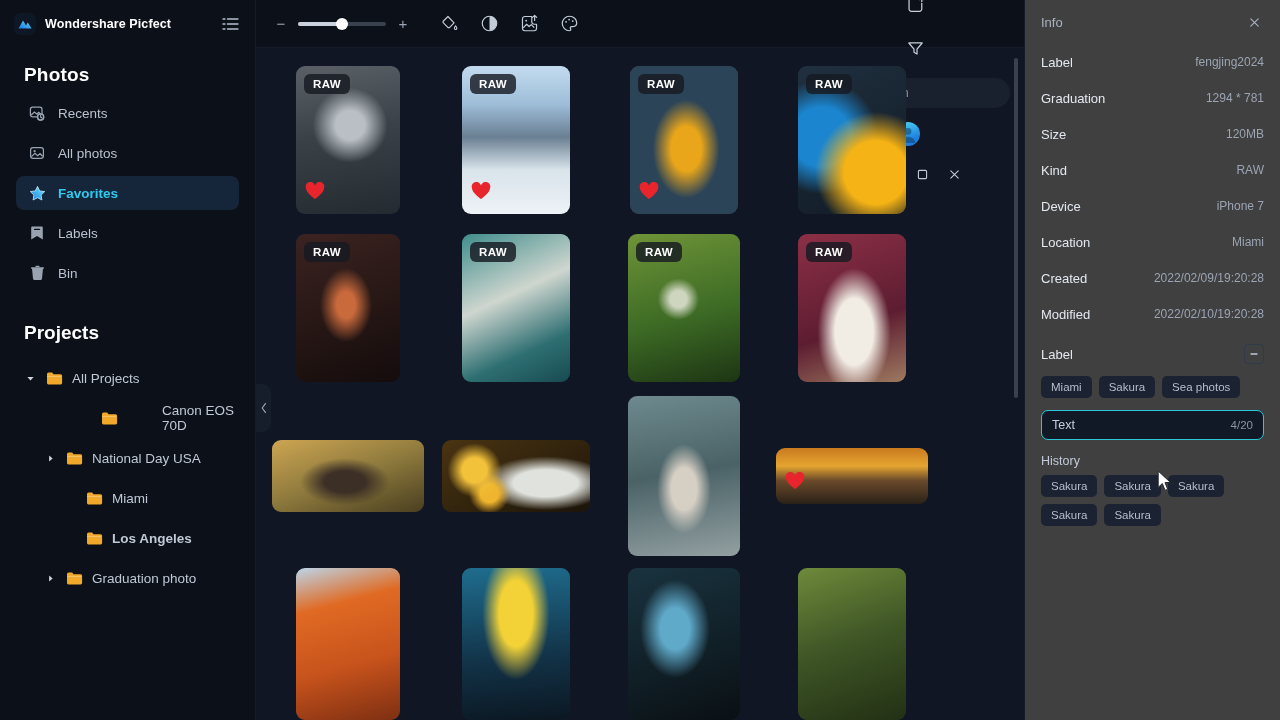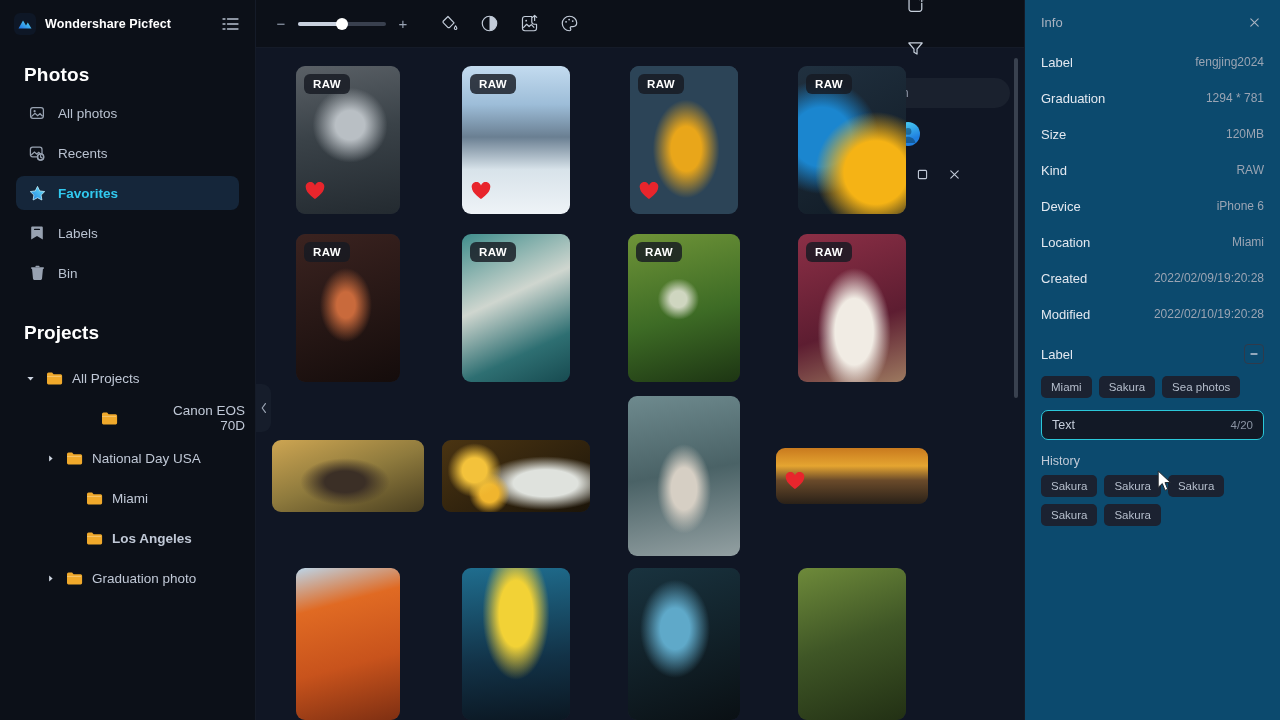--- a/index.html
+++ b/index.html
@@ -40,21 +40,21 @@
   .nav { padding: 0 16px; }
   .nav-item {
     height: 34px; display: flex; align-items: center; gap: 12px;
     padding: 0 12px; border-radius: 8px; margin-bottom: 6px;
     color: #b9c2d0; font-size: 13.5px;
   }
   .nav-item .ico { width: 18px; height: 18px; display: flex; align-items: center; justify-content: center; flex: 0 0 18px; }
   .nav-item.active { background: #15263a; color: #31c9ef; font-weight: bold; }
 
   .projects-title { font-size: 19px; font-weight: bold; color: #ffffff; padding: 26px 0 14px 24px; }
-  .tree { padding: 0 10px; text-align: right; }
+  .tree { padding: 0 10px; }
   .tree-row {
     height: 40px; display: flex; align-items: center; gap: 9px;
     color: #c0c8d6; font-size: 13.5px; border-radius: 8px;
   }
   .caret { width: 12px; flex: 0 0 12px; display: flex; align-items: center; justify-content: center; }
   .caret-spacer { width: 12px; flex: 0 0 12px; }
   .folder { width: 18px; height: 18px; flex: 0 0 18px; display: flex; align-items: center; justify-content: center; }
 
   
   .main { flex: 1 1 auto; display: flex; flex-direction: column; background: #101624; min-width: 0; position: relative; }
@@ -107,21 +107,21 @@
   .badge {
     position: absolute; left: 8px; top: 8px; z-index: 3;
     background: rgba(22,26,34,.82); color: #fff;
     font-size: 11.5px; font-weight: bold; letter-spacing: .4px;
     padding: 4px 9px; border-radius: 6px;
   }
   .heart-fav { position: absolute; left: 9px; bottom: 10px; z-index: 3; }
 
   
   .info {
-    width: 256px; flex: 0 0 256px; height: 720px; background: #0c4a6e;
+    width: 256px; flex: 0 0 256px; height: 720px; background: #404040;
     border-left: 1px solid #151b28; padding: 0 16px;
   }
   .info-head { height: 44px; display: flex; align-items: center; }
   .info-title { font-size: 13px; color: #a9b2c0; }
   .info-close { margin-left: auto; width: 20px; height: 20px; display: flex; align-items: center; justify-content: center; color: #aab3c1; }
   .row { height: 36px; display: flex; align-items: center; }
   .row .k { font-size: 13px; color: #e3e8f0; }
   .row .v { margin-left: auto; font-size: 12px; color: #9aa4b3; }
   .label-head { height: 36px; display: flex; align-items: center; margin-top: 4px; }
   .label-head .k { font-size: 13px; color: #e3e8f0; }
@@ -169,39 +169,39 @@
         </svg>
       </span>
     </div>
 
     <div class="section-title">Photos</div>
 
     <nav class="nav">
       <div class="nav-item">
         <span class="ico">
           <svg width="16" height="16" viewBox="0 0 16 16" fill="none" stroke="#98a2b1" stroke-width="1.25">
-            <rect x="1.6" y="2.6" width="12.8" height="10.8" rx="2.4"></rect>
-            <circle cx="5.6" cy="6.2" r="1.1" fill="#98a2b1" stroke="none"></circle>
-            <path d="M2.4 11.6 6 8.4l2.6 2.3 2.4-2 2.6 2.6"></path>
-          </svg>
-        </span>
-        <span>All photos</span>
-      </div>
-
-      <div class="nav-item">
-        <span class="ico">
-          <svg width="16" height="16" viewBox="0 0 16 16" fill="none" stroke="#98a2b1" stroke-width="1.25">
             <rect x="1.4" y="2.2" width="11.6" height="9.6" rx="2.2"></rect>
             <path d="M2.2 10 5.4 7l2.3 2 2.1-1.7 2.3 2.3"></path>
             <circle cx="11.6" cy="12" r="3.1" fill="#0c1018"></circle>
             <circle cx="11.6" cy="12" r="3.1"></circle>
             <path d="M11.6 10.2v1.9l1.3.8" stroke-linecap="round"></path>
           </svg>
         </span>
         <span>Recents</span>
+      </div>
+
+      <div class="nav-item">
+        <span class="ico">
+          <svg width="16" height="16" viewBox="0 0 16 16" fill="none" stroke="#98a2b1" stroke-width="1.25">
+            <rect x="1.6" y="2.6" width="12.8" height="10.8" rx="2.4"></rect>
+            <circle cx="5.6" cy="6.2" r="1.1" fill="#98a2b1" stroke="none"></circle>
+            <path d="M2.4 11.6 6 8.4l2.6 2.3 2.4-2 2.6 2.6"></path>
+          </svg>
+        </span>
+        <span>All photos</span>
       </div>
 
       <div class="nav-item active">
         <span class="ico">
           <svg width="17" height="17" viewBox="0 0 17 17">
             <defs>
                 <linearGradient id="sg" x1="0" y1="1" x2="1" y2="0">
               <stop offset="0" stop-color="#1c7fe2"></stop>
                   <stop offset="1" stop-color="#6fe9fb"></stop>
             </linearGradient>
@@ -523,21 +523,21 @@
         <div class="row">
           <span class="k">Size</span>
           <span class="v">120MB</span>
         </div>
         <div class="row">
           <span class="k">Kind</span>
           <span class="v">RAW</span>
         </div>
         <div class="row">
           <span class="k">Device</span>
-          <span class="v">iPhone 6</span>
+          <span class="v">iPhone 7</span>
         </div>
         <div class="row">
           <span class="k">Location</span>
           <span class="v">Miami</span>
         </div>
         <div class="row">
           <span class="k">Created</span>
           <span class="v">2022/02/09/19:20:28</span>
         </div>
         <div class="row">

